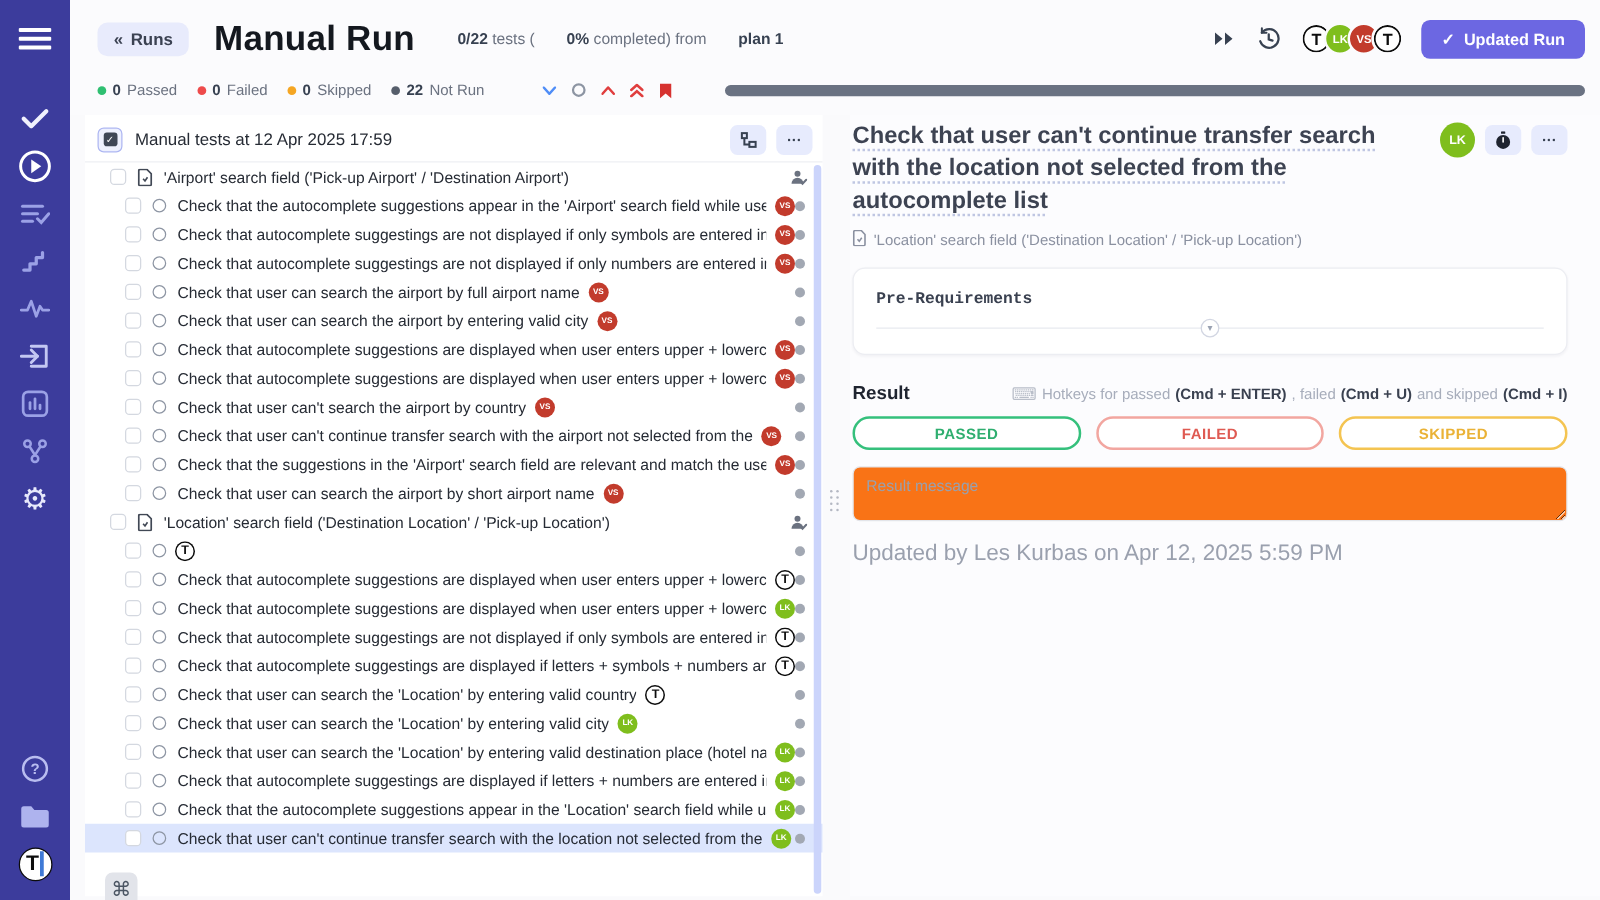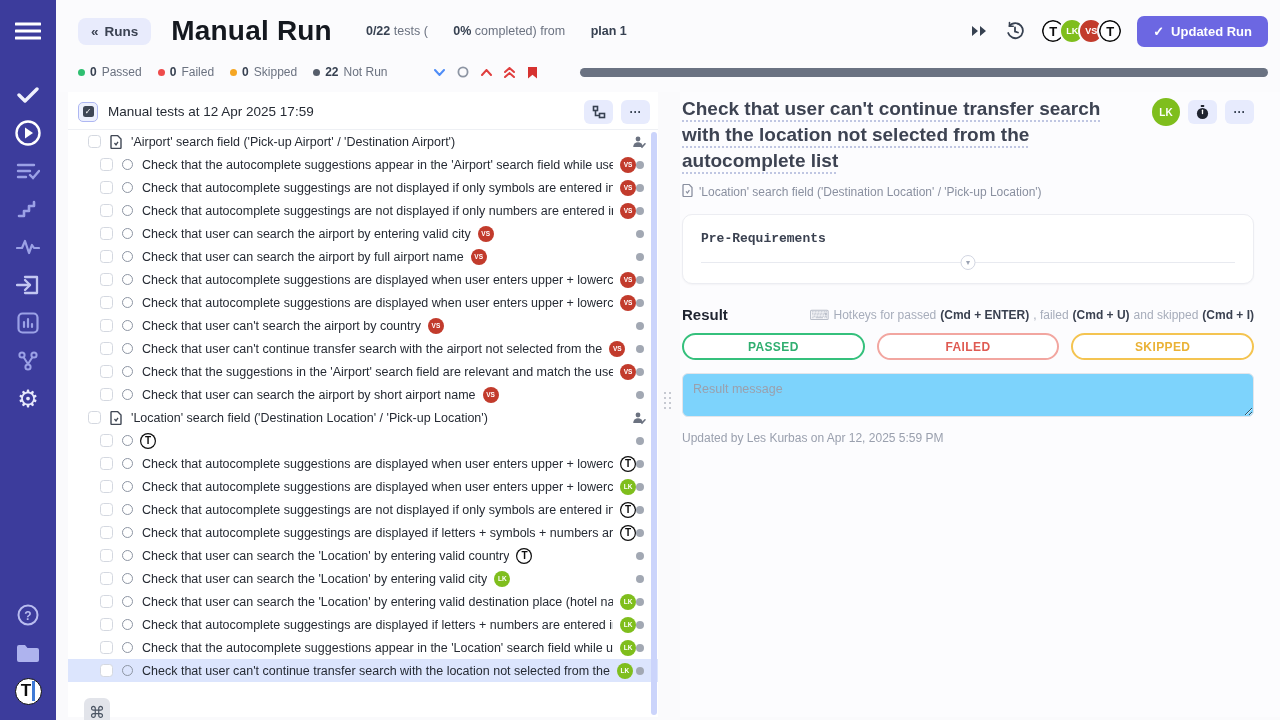--- a/index.html
+++ b/index.html
@@ -88,23 +88,23 @@
   .result-row { margin-top:22px; display:flex; align-items:center; }
   .result-row h3 { font-size:15px; color:#1f2430; }
   .hotkeys { margin-left:auto; font-size:12px; color:#a7adbb; display:flex; align-items:center; gap:4px; }
   .hotkeys b { color:#3a4150; }
   .kbd-ic { font-size:14px; color:#b9bec9; }
   .verdicts { margin-top:10px; display:grid; grid-template-columns:1fr 1fr 1fr; gap:12px; }
   .verdict { height:27px; border-radius:14px; background:#fff; font-size:12px; font-weight:bold; letter-spacing:.4px; cursor:pointer; font-family:inherit; }
   .v-pass { border:2px solid #35c07c; color:#2fae6f; }
   .v-fail { border:2px solid #f2a6a0; color:#df5a52; }
   .v-skip { border:2px solid #f4c451; color:#eab236; }
-  .result-msg { margin-top:13px; width:100%; height:44px; border:1px solid #e3e5ea; border-radius:6px; resize:both; font-family:inherit; font-size:12.5px; padding:8px 10px; color:#374151; background:#7dd3fc; }
+  .result-msg { margin-top:13px; width:100%; height:44px; border:1px solid #e3e5ea; border-radius:6px; resize:both; font-family:inherit; font-size:12.5px; padding:8px 10px; color:#374151; background:#f97316; }
   .result-msg::placeholder { color:#9aa0ad; }
-  .updated { margin-top:10px; font-size:12px; color:#9aa0ae; }
+  .updated { margin-top:10px; font-size:18px; color:#9aa0ae; }
 </style>
 </head>
 <body>
 
 <nav class="rail">
   <div class="ic" style="margin-top:12px">
     <svg width="26" height="18" viewBox="0 0 26 18">
         <g stroke="#ffffff" stroke-width="3.2" stroke-linecap="round">
           <line x1="1" y1="2" x2="25" y2="2"></line>
           <line x1="1" y1="9" x2="25" y2="9"></line>
@@ -350,29 +350,29 @@
     <span class="cb"></span>
     <span class="ring"></span>
     <span class="t-text row-text">Check that autocomplete suggestings are not displayed if only numbers are entered into</span>
     <span class="av16 avatar av-vs">VS</span>
     <span class="dotend"></span>
   </div>
 
   <div class="t-row test test-row">
     <span class="cb"></span>
     <span class="ring"></span>
+    <span class="t-text row-text">Check that user can search the airport by full airport name</span>
+    <span class="av16 avatar av-vs">VS</span>
+    <span class="dotend"></span>
+  </div>
+
+  <div class="t-row test test-row">
+    <span class="cb"></span>
+    <span class="ring"></span>
     <span class="t-text row-text">Check that user can search the airport by entering valid city</span>
-    <span class="av16 avatar av-vs">VS</span>
-    <span class="dotend"></span>
-  </div>
-
-  <div class="t-row test test-row">
-    <span class="cb"></span>
-    <span class="ring"></span>
-    <span class="t-text row-text">Check that user can search the airport by full airport name</span>
     <span class="av16 avatar av-vs">VS</span>
     <span class="dotend"></span>
   </div>
 
   <div class="t-row test test-row">
     <span class="cb"></span>
     <span class="ring"></span>
     <span class="t-text row-text">Check that autocomplete suggestions are displayed when user enters upper + lowercase</span>
     <span class="av16 avatar av-vs">VS</span>
     <span class="dotend"></span>

